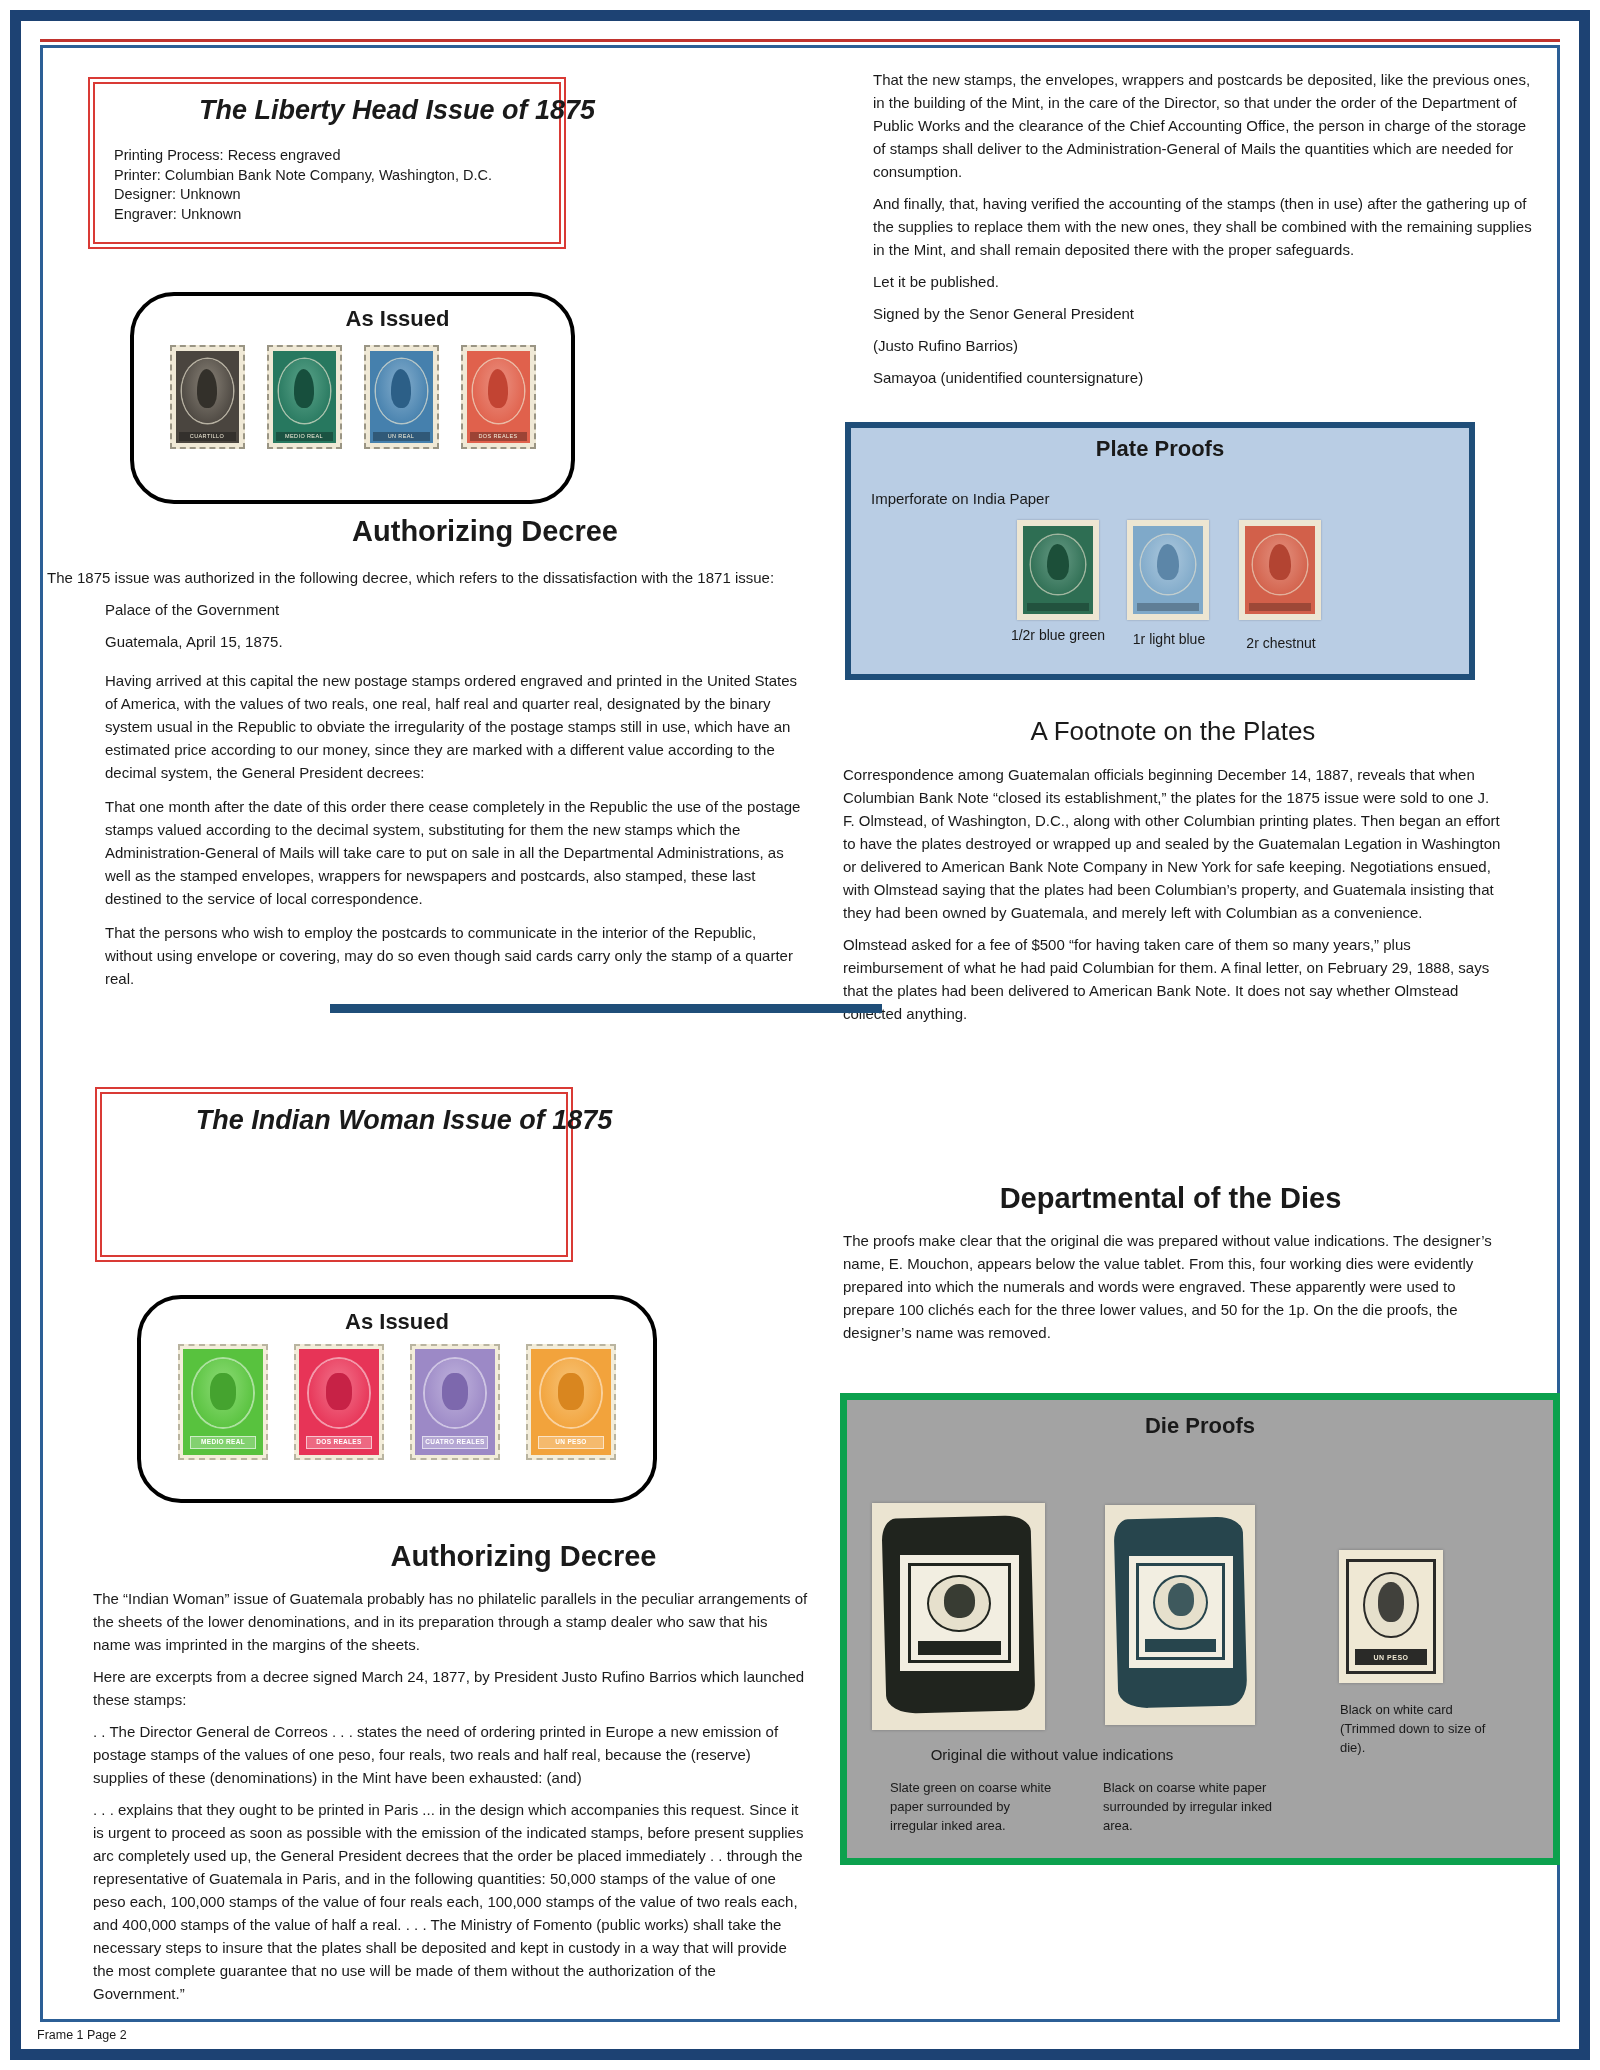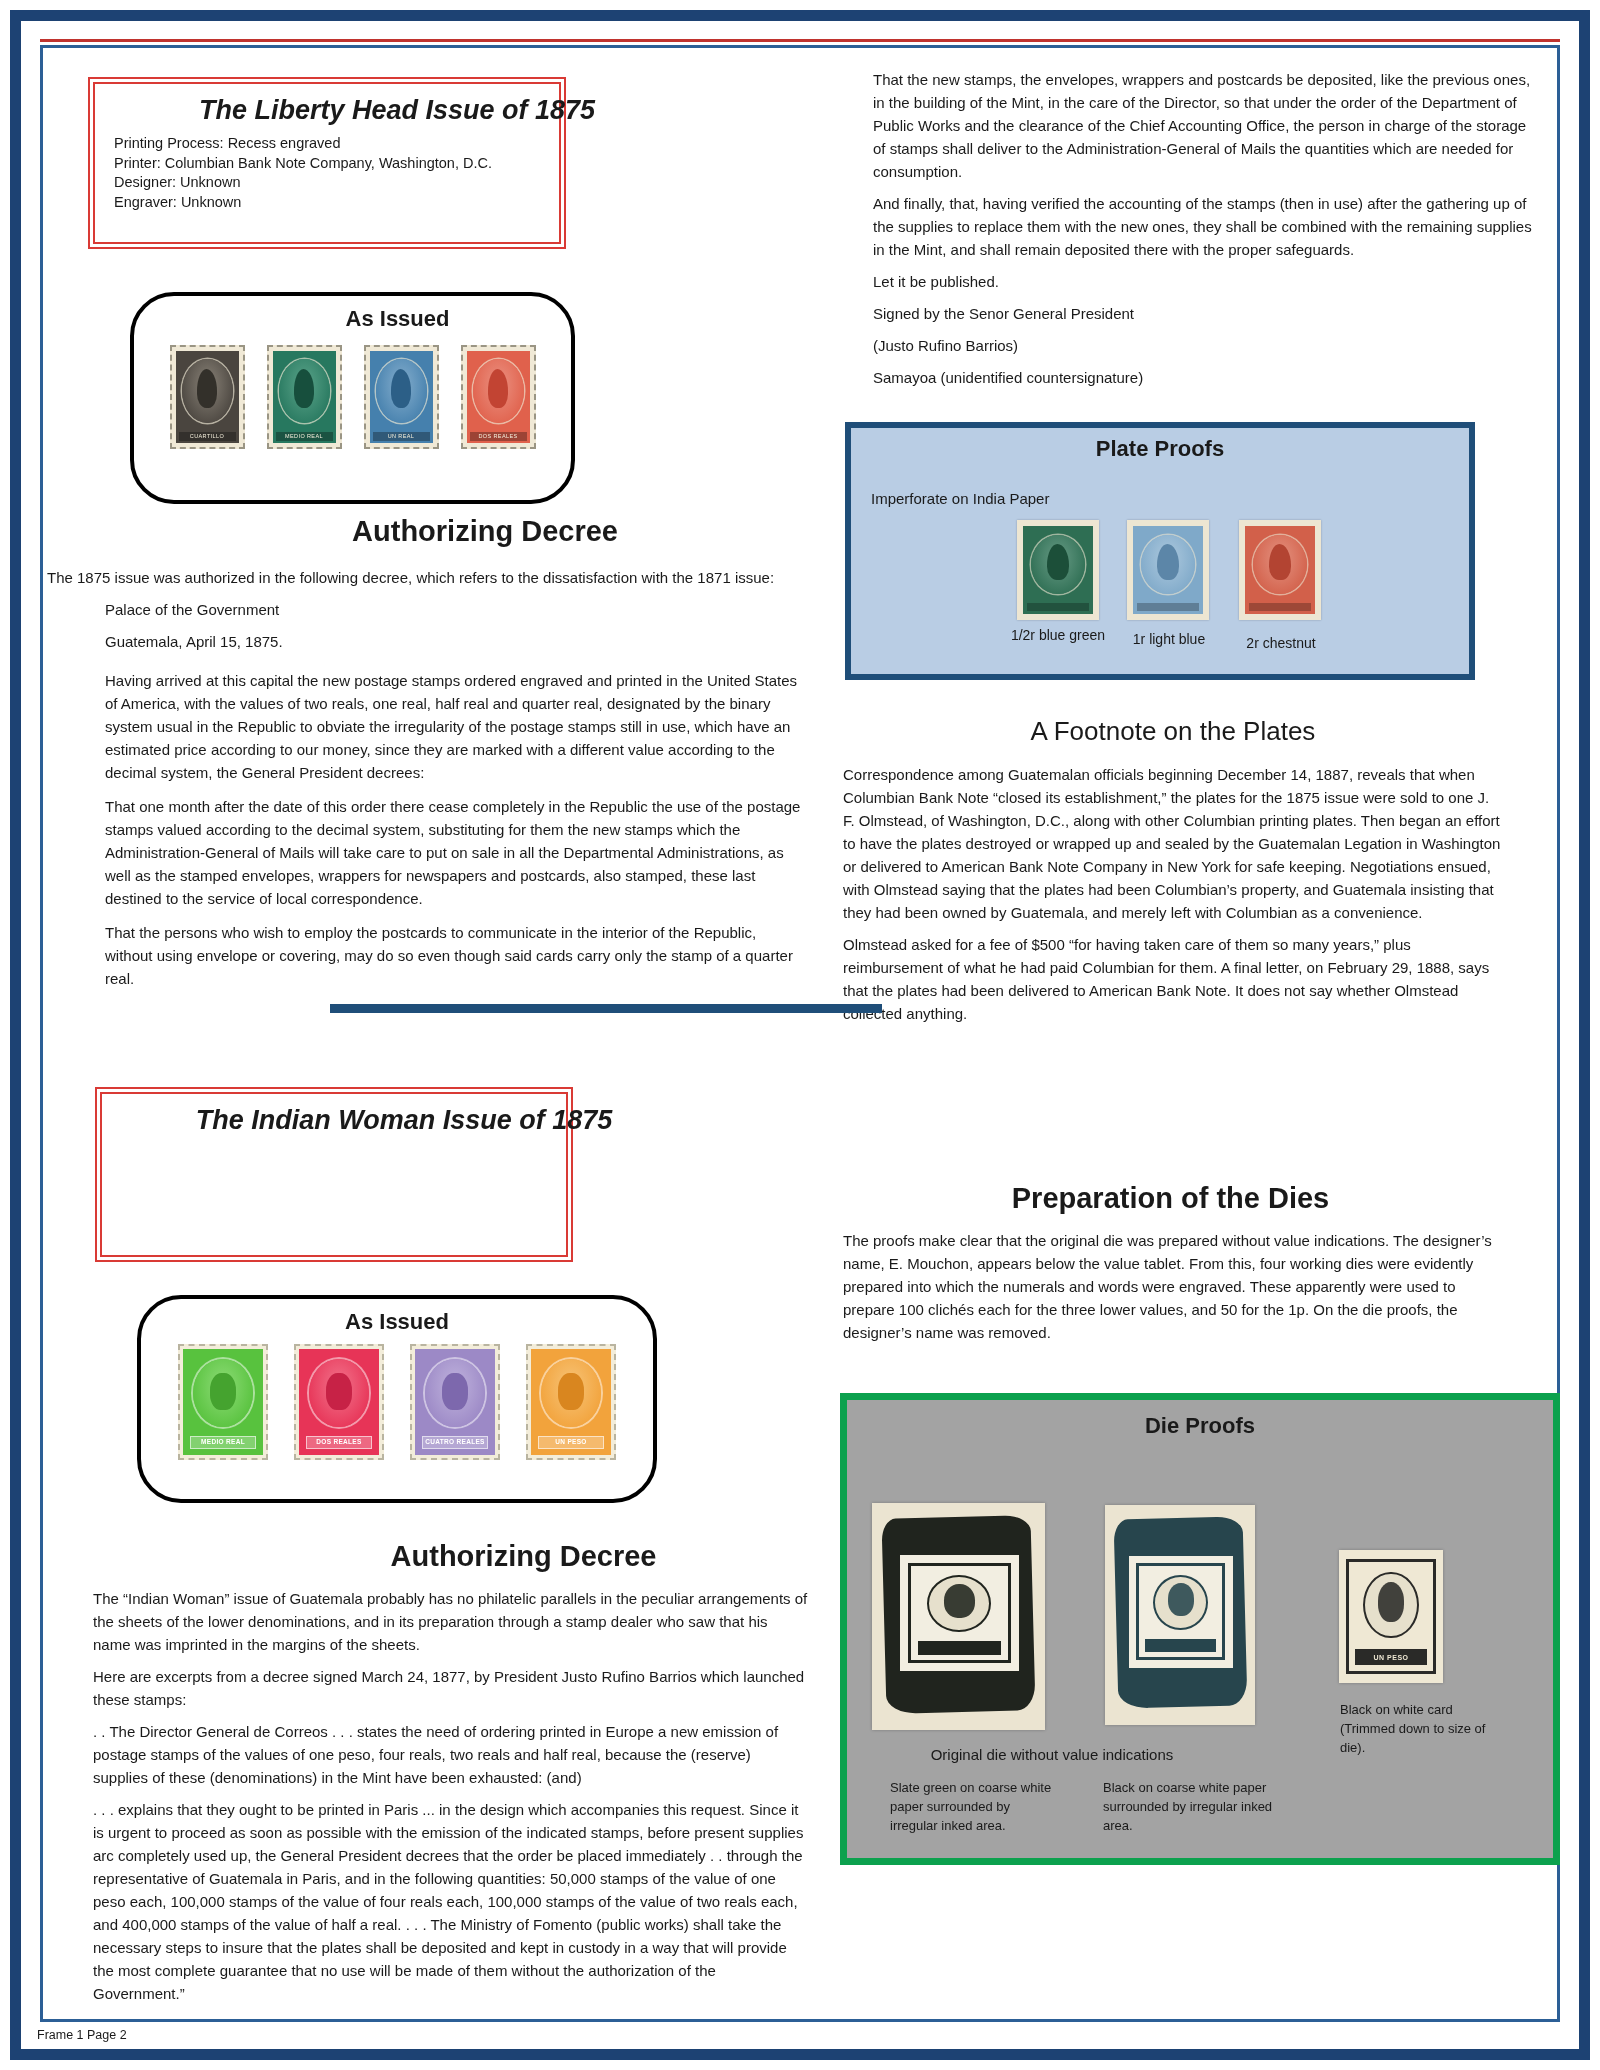--- a/index.html
+++ b/index.html
@@ -11,21 +11,21 @@
   .abs { position:absolute; }
 
   
   .outer-frame { position:absolute; inset:10px; border:11px solid #1d4273; pointer-events:none; }
   .inner-frame { position:absolute; left:40px; right:40px; top:45px; bottom:48px; border:3px solid #2c5f96; pointer-events:none; }
   .top-red-rule { position:absolute; left:40px; right:40px; top:39px; height:3px; background:#c0332e; }
 
   
   .red-box { position:absolute; border:2px solid #d93a35; outline:2px solid #d93a35; outline-offset:-7px; background:#fff; box-sizing:border-box; }
   .rb-title { margin:16px 0 0 0; text-align:center; transform:translateX(70px); font-size:27px; font-weight:bold; font-style:italic; }
-  .rb-info { margin:8px 0 0 24px; font-size:14.5px; line-height:19.5px; }
+  .rb-info { margin:20px 0 0 24px; font-size:14.5px; line-height:19.5px; }
 
   
   .rounded-box { position:absolute; border:4px solid #000; border-radius:44px; background:#fff; box-sizing:border-box; }
   .as-title { text-align:center; font-weight:bold; font-size:22px; margin-top:10px; }
   .shift45 { transform:translateX(45px); }
   .stamp-row { display:flex; justify-content:center; margin-top:13px; }
 
   
   .section-h { font-size:29px; font-weight:bold; text-align:center; margin:0; }
   .big-h { font-size:26px; font-weight:normal; text-align:center; margin:4px 0 16px 0; }
@@ -216,21 +216,21 @@
 
 <div class="abs" style="left:93px; top:1540px; width:715px;">
   <h2 class="section-h" style="transform:translateX(73px); margin-bottom:14px;">Authorizing Decree</h2>
   <p class="body">The “Indian Woman” issue of Guatemala probably has no philatelic parallels in the peculiar arrangements of the sheets of the lower denominations, and in its preparation through a stamp dealer who saw that his name was imprinted in the margins of the sheets.</p>
   <p class="body">Here are excerpts from a decree signed March 24, 1877, by President Justo Rufino Barrios which launched these stamps:</p>
   <p class="body">. . The Director General de Correos . . . states the need of ordering printed in Europe a new emission of postage stamps of the values of one peso, four reals, two reals and half real, because the (reserve) supplies of these (denominations) in the Mint have been exhausted: (and)</p>
   <p class="body">. . . explains that they ought to be printed in Paris ... in the design which accompanies this request. Since it is urgent to proceed as soon as possible with the emission of the indicated stamps, before present supplies arc completely used up, the General President decrees that the order be placed immediately . . through the representative of Guatemala in Paris, and in the following quantities: 50,000 stamps of the value of one peso each, 100,000 stamps of the value of four reals each, 100,000 stamps of the value of two reals each, and 400,000 stamps of the value of half a real. . . . The Ministry of Fomento (public works) shall take the necessary steps to insure that the plates shall be deposited and kept in custody in a way that will provide the most complete guarantee that no use will be made of them without the authorization of the Government.”</p>
 </div>
 
 <div class="abs" style="left:843px; top:1182px; width:655px;">
-  <h2 class="section-h" style="margin-bottom:14px;">Preparation of the Dies</h2>
+  <h2 class="section-h" style="margin-bottom:14px;">Departmental of the Dies</h2>
   <p class="body">The proofs make clear that the original die was prepared without value indications. The designer’s name, E. Mouchon, appears below the value tablet.  From this, four working dies were evidently prepared into which the numerals and words were engraved. These apparently were used to prepare 100 clichés each for the three lower values, and 50 for the 1p. On the die proofs, the designer’s name was removed.</p>
 </div>
 
 <div class="die-box">
   <div class="die-title">Die Proofs</div>
 
   <div class="dp" style="left:25px; top:103px; width:173px; height:227px; --ink:#20241e;">
     <div class="card">
       <div class="mini">
         <div class="movl"></div>

